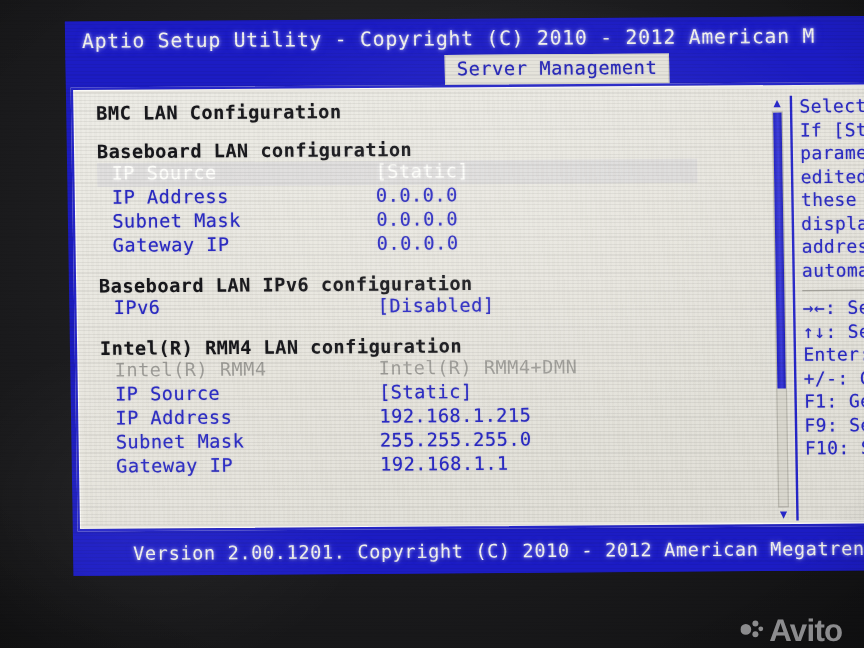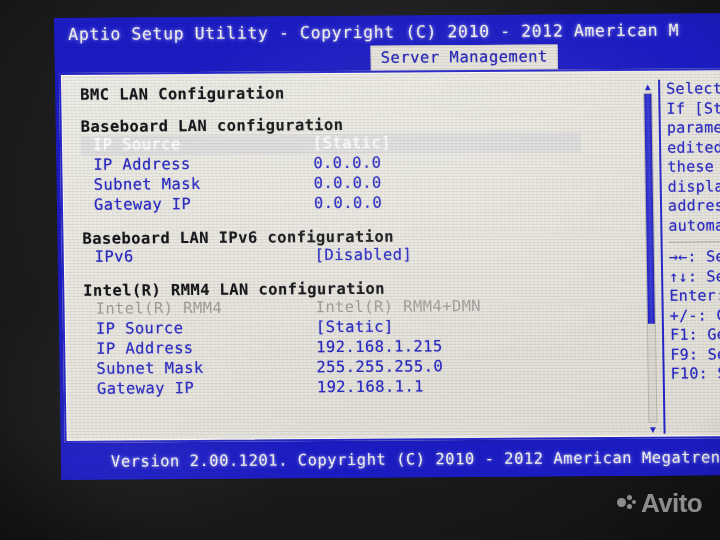--- a/index.html
+++ b/index.html
@@ -205,21 +205,21 @@
   }
   #blur {
     position:absolute; inset:0;
     pointer-events:none;
     backdrop-filter:blur(0.45px);
   }
 
   
   #watermark {
     position:absolute;
-    right:18px; bottom:24px;
+    right:18px; bottom:2px;
     display:flex; align-items:center; gap:5px;
     opacity:.62;
   }
   #wm-dots { position:relative; width:19px; height:17px; }
   #wm-dots i { position:absolute; border-radius:50%; background:#d7d7d9; display:block; }
   #wm-dots i:nth-child(1){ width:9px;  height:9px;  left:0;   top:3px; }
   #wm-dots i:nth-child(2){ width:5.5px;height:5.5px;left:10px;top:0; }
   #wm-dots i:nth-child(3){ width:5.5px;height:5.5px;left:10px;top:9px; }
   #wm-dots i:nth-child(4){ width:4px;  height:4px;  left:15px;top:5px; }
   #wm-text {

